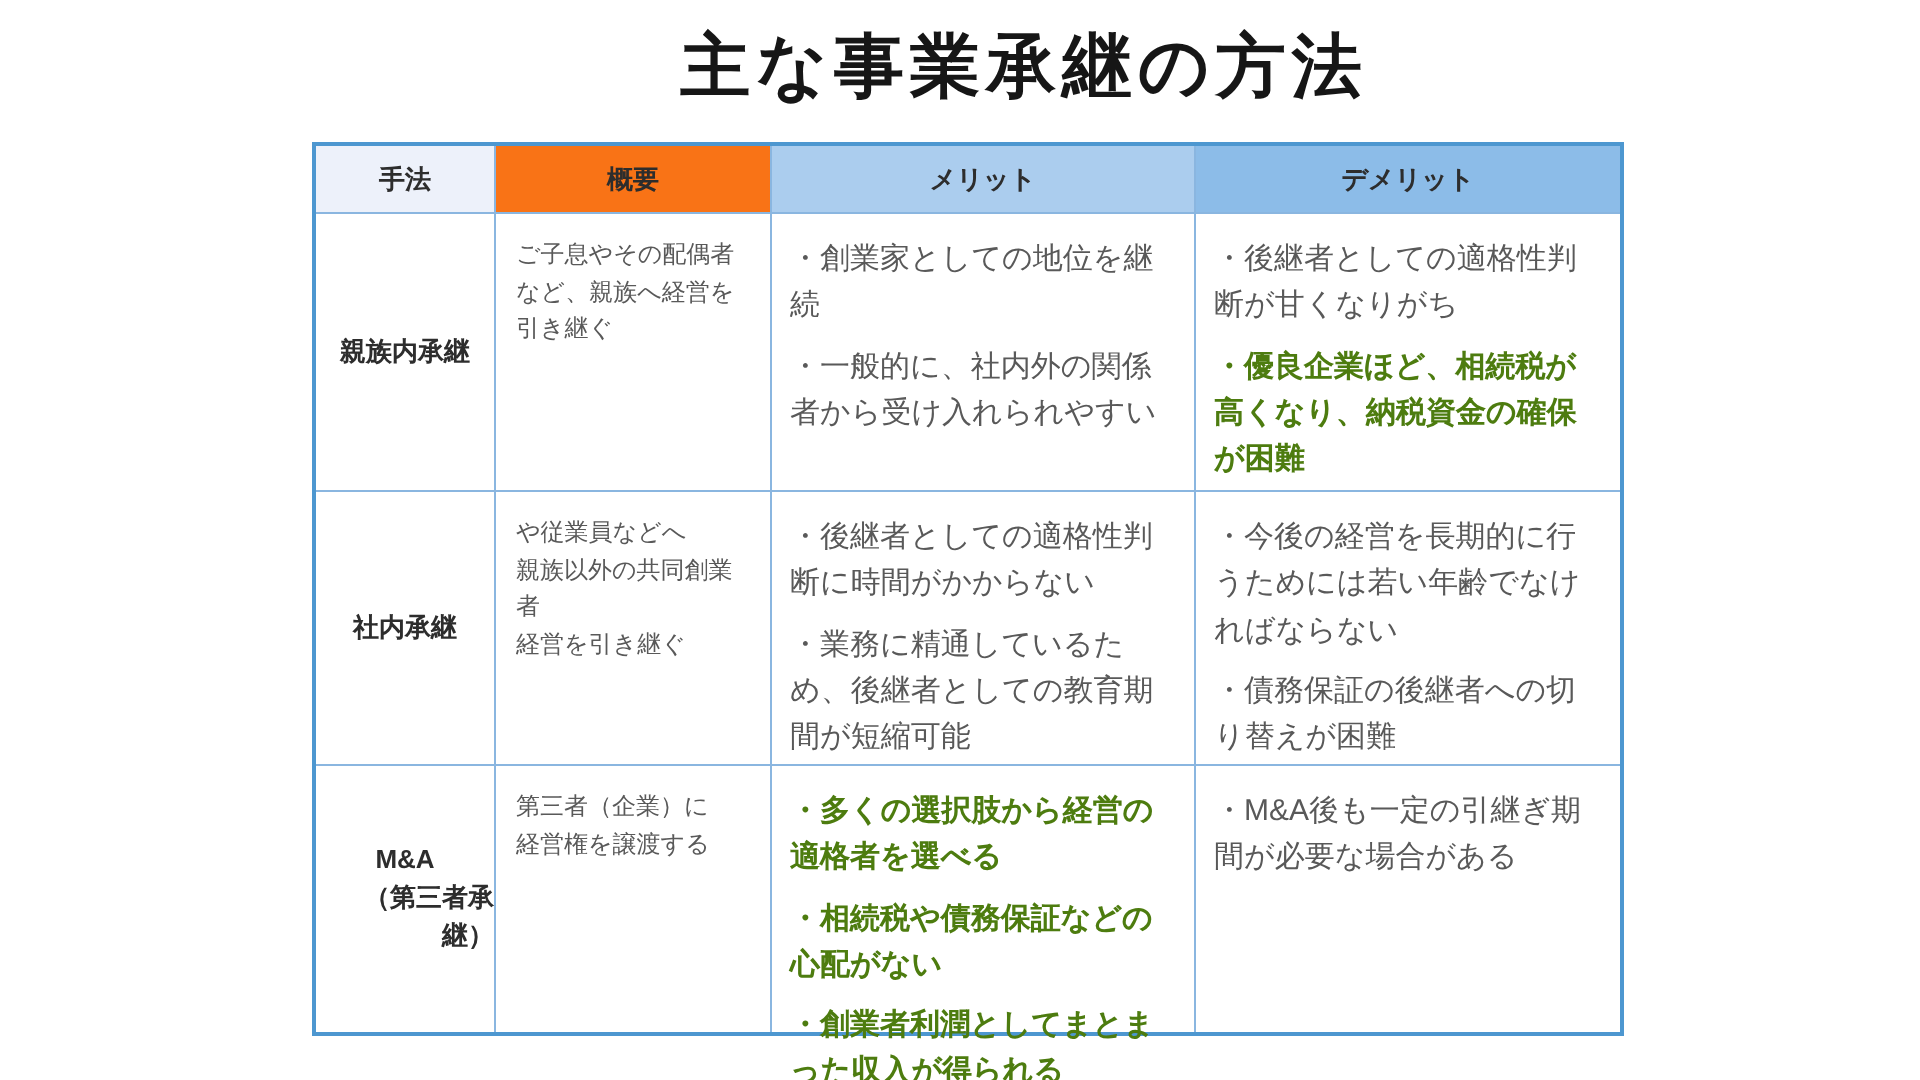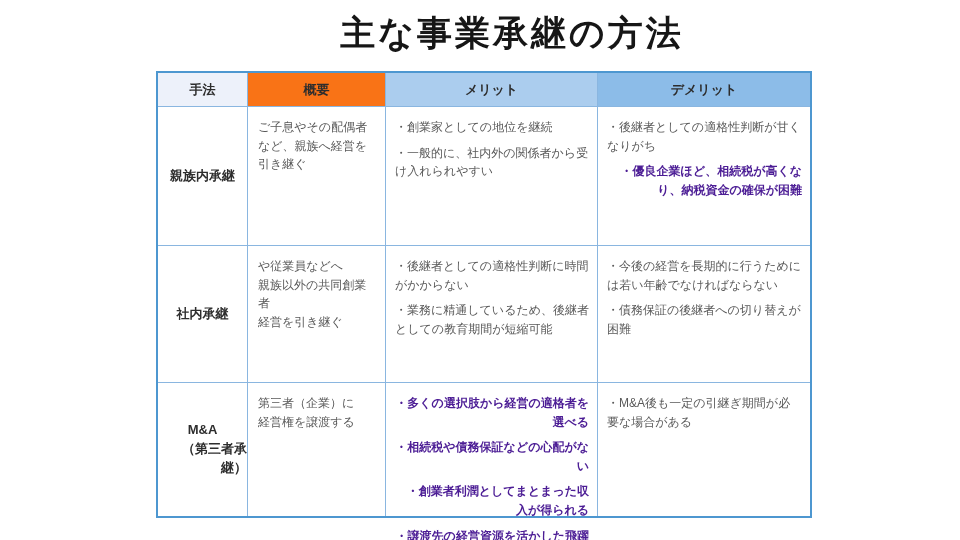--- a/index.html
+++ b/index.html
@@ -64,31 +64,30 @@
     line-height: 1.45;
   }
   .overview-cell {
     padding: 11px 8px 0 10px;
     font-size: 12px;
     color: #595959;
     line-height: 1.55;
   }
   .list-cell {
     padding: 11px 8px 0 9px;
-    font-size: 12px;
+    font-size: 15px;
     color: #595959;
     line-height: 1.55;
   }
   .item + .item {
     margin-top: 7px;
   }
   .item.bold {
     font-weight: bold;
-    color: #4c1d95;
-    text-align: right;
+    color: #4d7c0f;
   }
 </style>
 </head>
 <body>
 
 <div class="slide">
   <h1 class="title">主な事業承継の方法</h1>
   <div class="table">
       <div class="hcell" style="background: rgb(237, 241, 250);">手法</div>
       <div class="hcell" style="background: #f97316;">概要</div>

